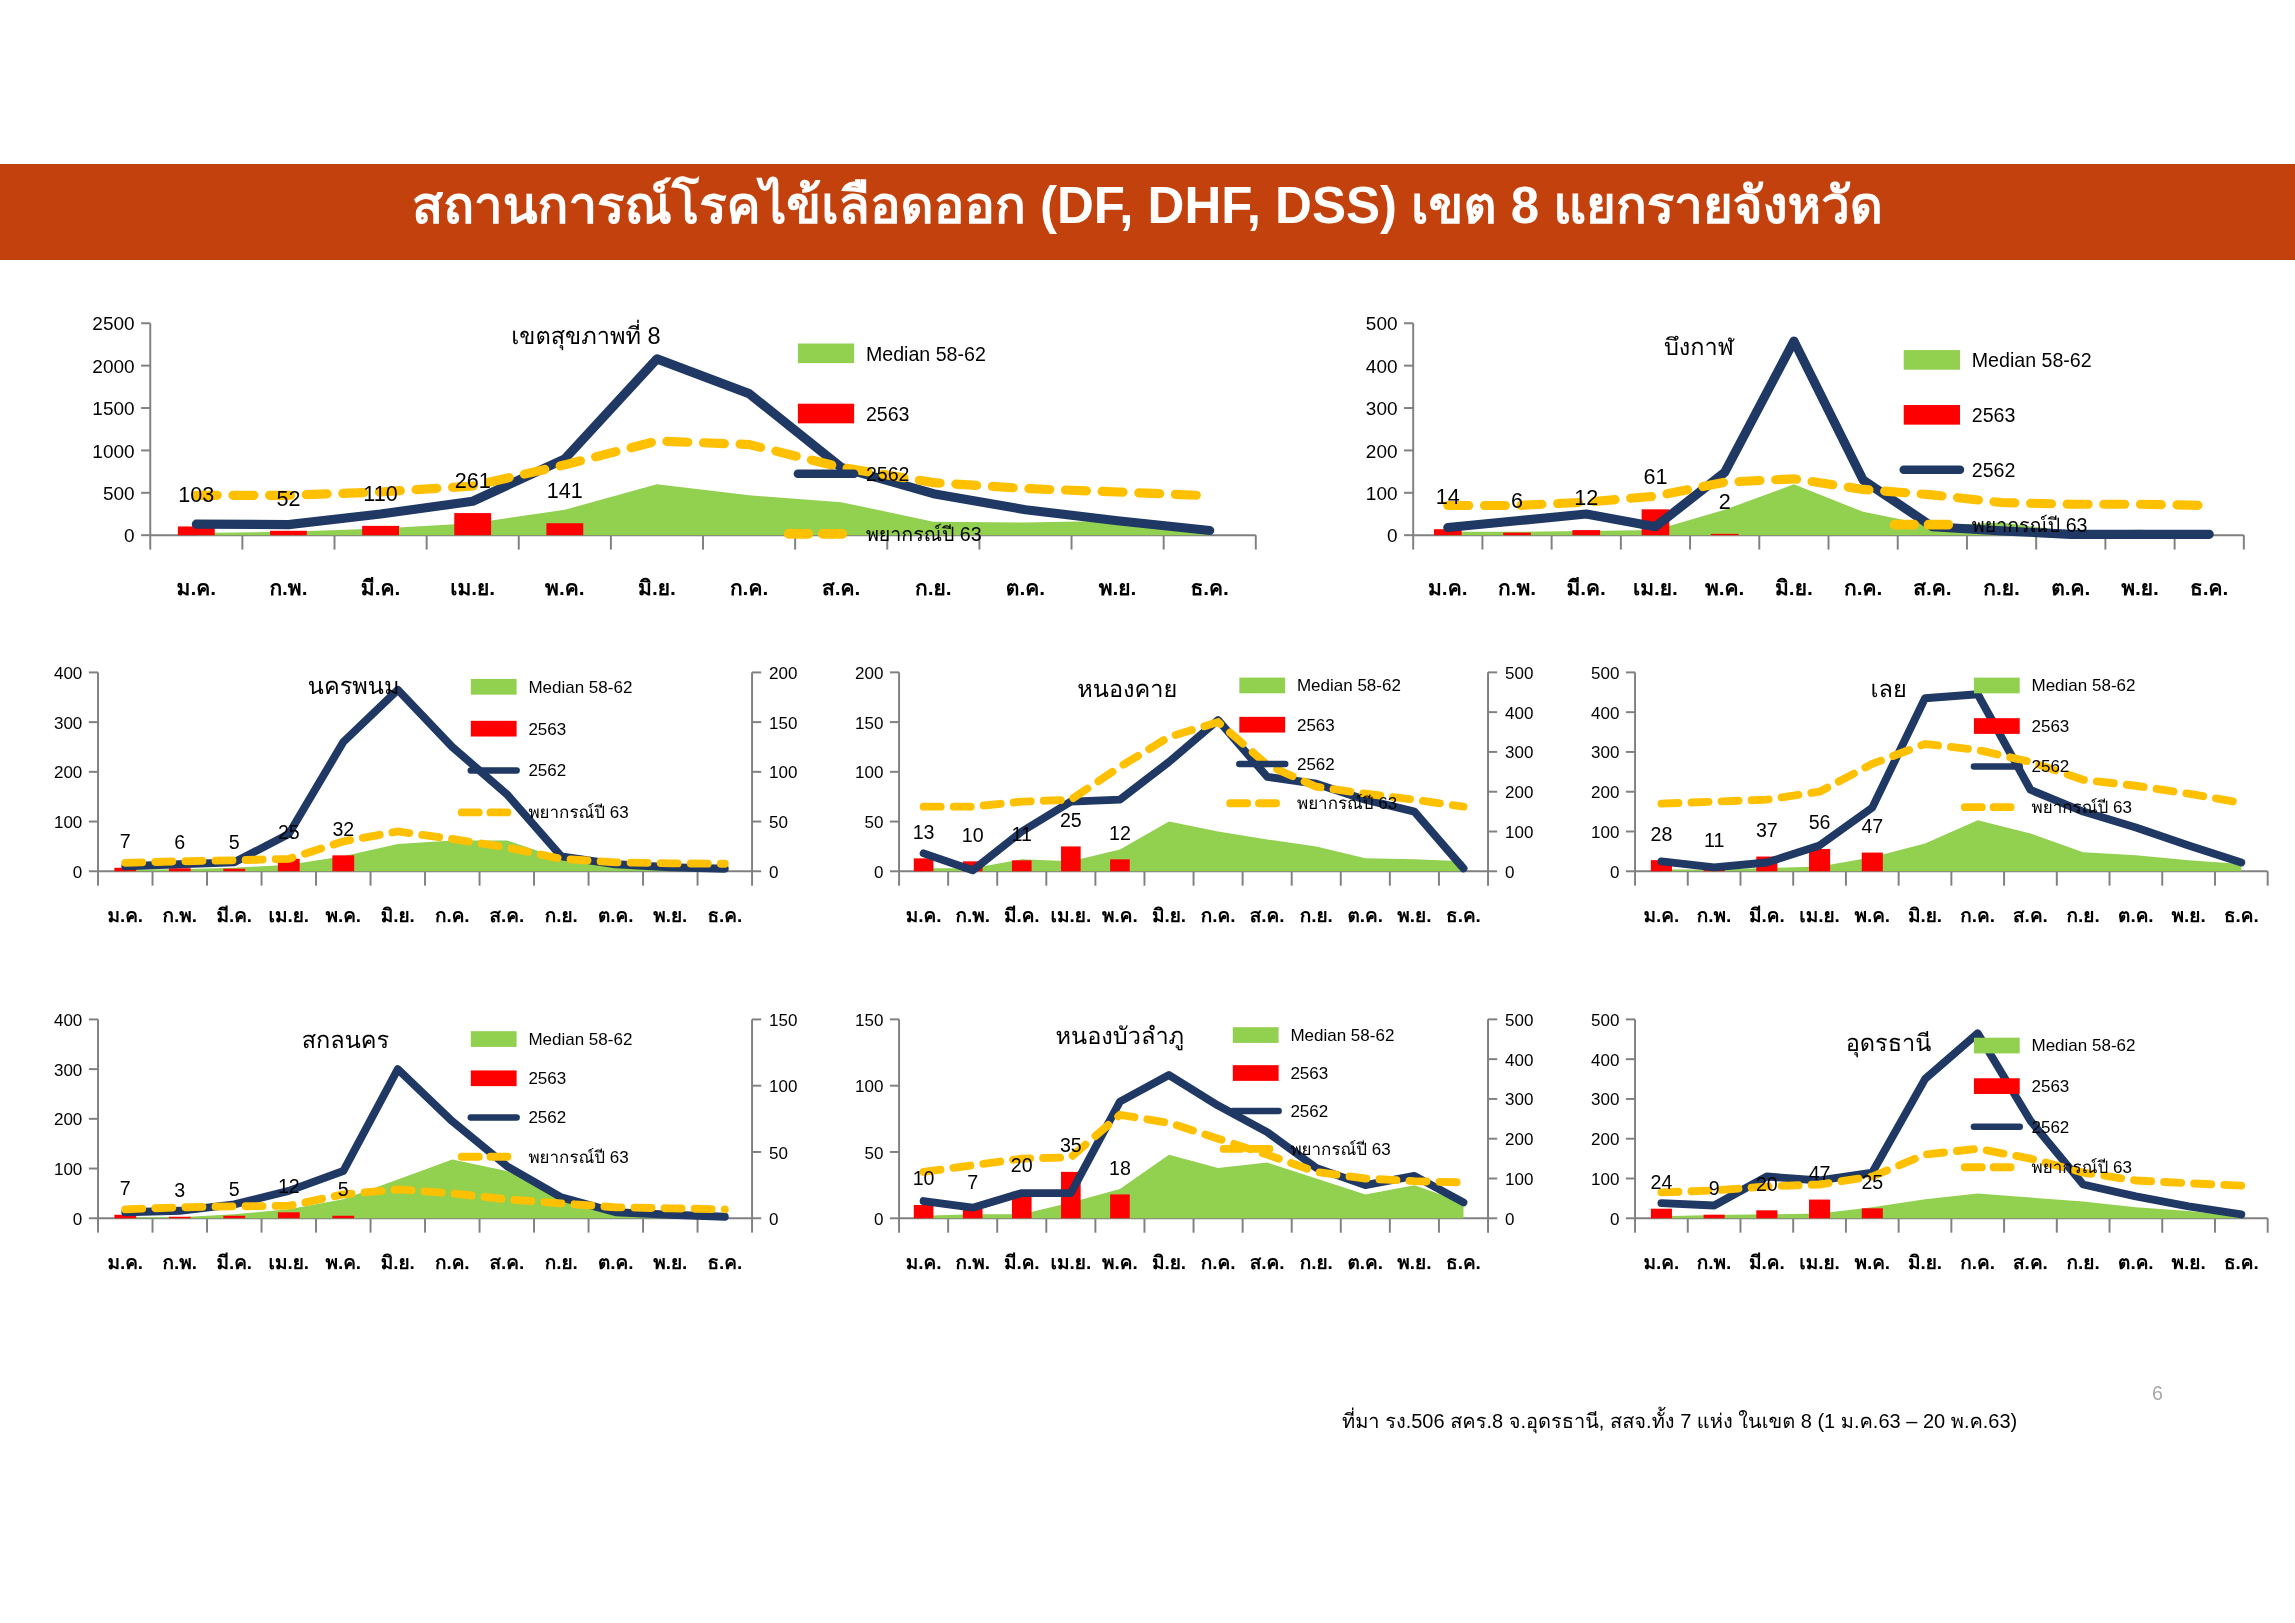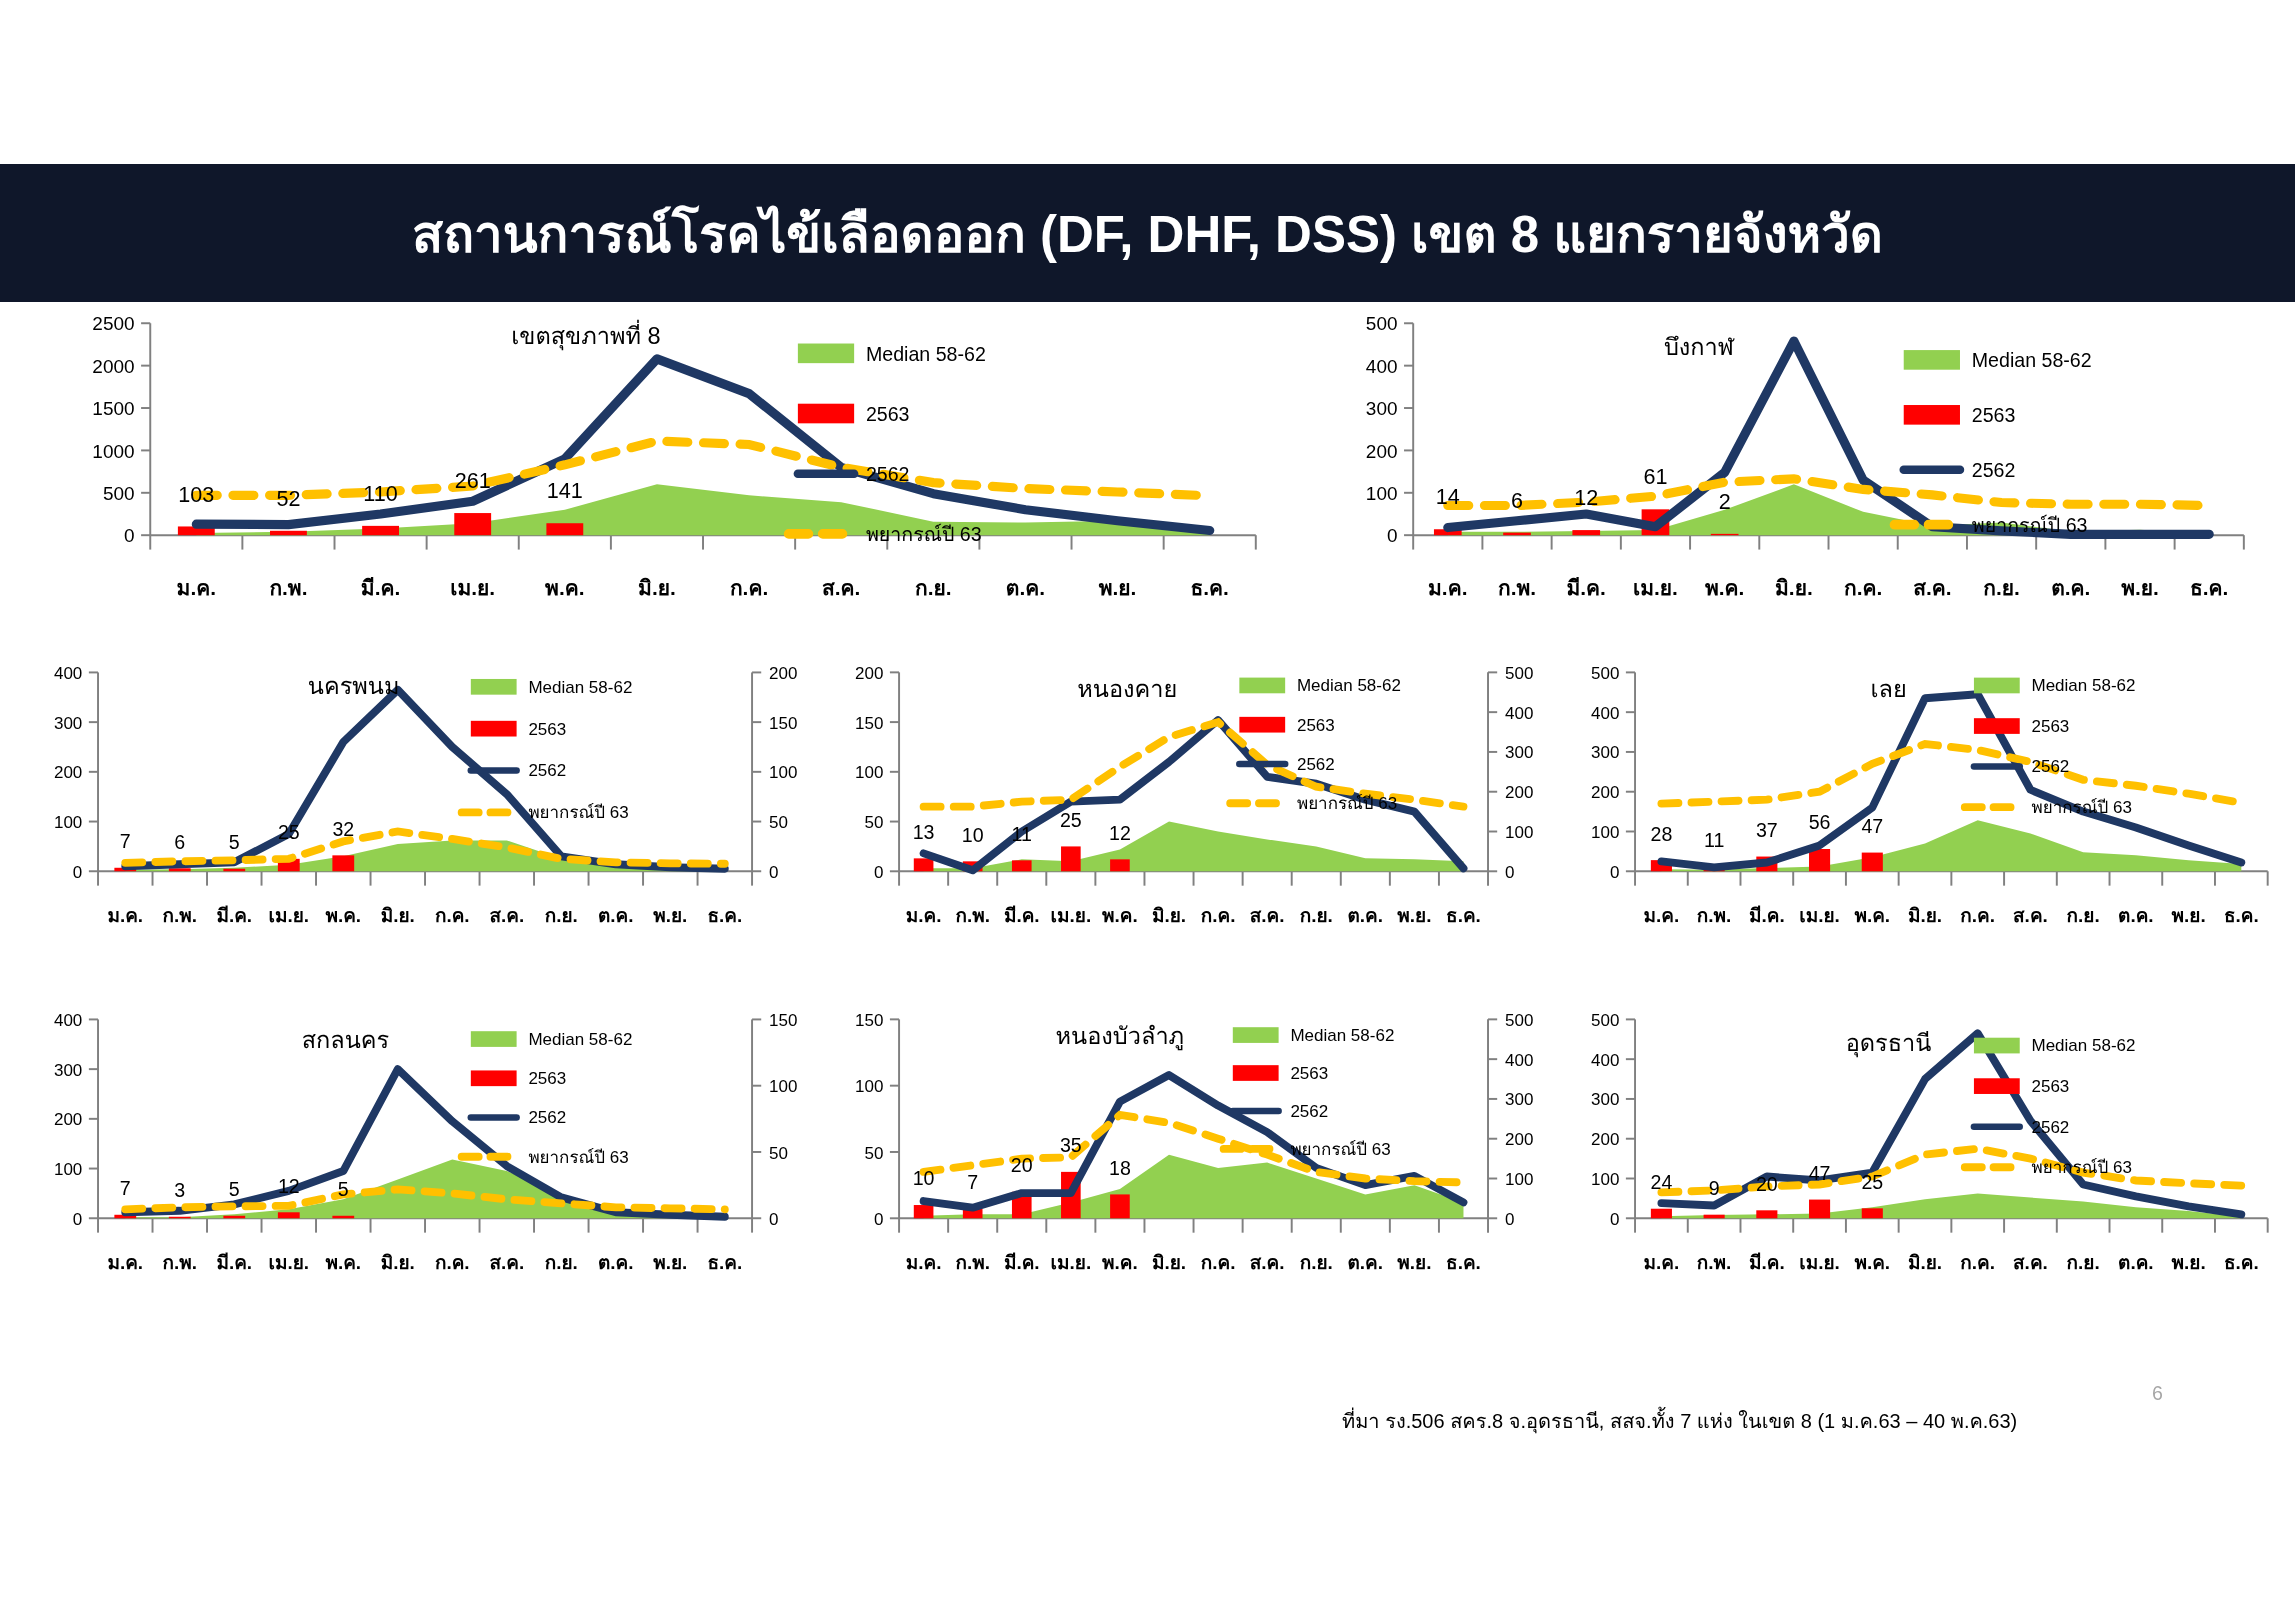--- a/index.html
+++ b/index.html
@@ -3,22 +3,22 @@
 <meta charset="utf-8">
 <style>
   html,body{margin:0;padding:0;}
   body{
     width:2295px;height:1623px;background:#ffffff;
     font-family:"Liberation Sans","DejaVu Sans",sans-serif;
     overflow:hidden;position:relative;
   }
   
   #title-banner{
-    position:absolute;left:0;top:164px;width:2295px;height:138px;
-    background:#0f172a;display:flex;align-items:center;justify-content:center;
+    position:absolute;left:0;top:164px;width:2295px;height:96px;
+    background:#c2410c;display:flex;justify-content:center;
   }
   #title-text{
     color:#ffffff;font-size:51px;font-weight:bold;letter-spacing:0px;
     white-space:nowrap;
   }
   
   #charts{position:absolute;left:0;top:288px;width:2295px;height:1112px;}
   .chart{position:absolute;}
   .chart svg{display:block;}
   .pagenum{
@@ -615,15 +615,15 @@
           <text x="736" y="139" class="leglab-sm">2563</text>
           <line x1="648" y1="192" x2="718" y2="192" stroke="#1f3864" stroke-width="10" stroke-linecap="round"></line>
           <text x="736" y="201" class="leglab-sm">2562</text>
           <line x1="634" y1="254" x2="718" y2="254" stroke="#ffc000" stroke-width="12" stroke-dasharray="26 18" stroke-linecap="round"></line>
           <text x="736" y="263" class="leglab-sm">พยากรณ์ปี 63</text>
         </g>
       </svg>
     </div>
   </div>
 
-<div class="footnote">ที่มา รง.506 สคร.8 จ.อุดรธานี, สสจ.ทั้ง 7 แห่ง ในเขต 8 (1 ม.ค.63 – 40 พ.ค.63)</div>
+<div class="footnote">ที่มา รง.506 สคร.8 จ.อุดรธานี, สสจ.ทั้ง 7 แห่ง ในเขต 8 (1 ม.ค.63 – 20 พ.ค.63)</div>
 <div class="pagenum">6</div>
 
 
 </body></html>

